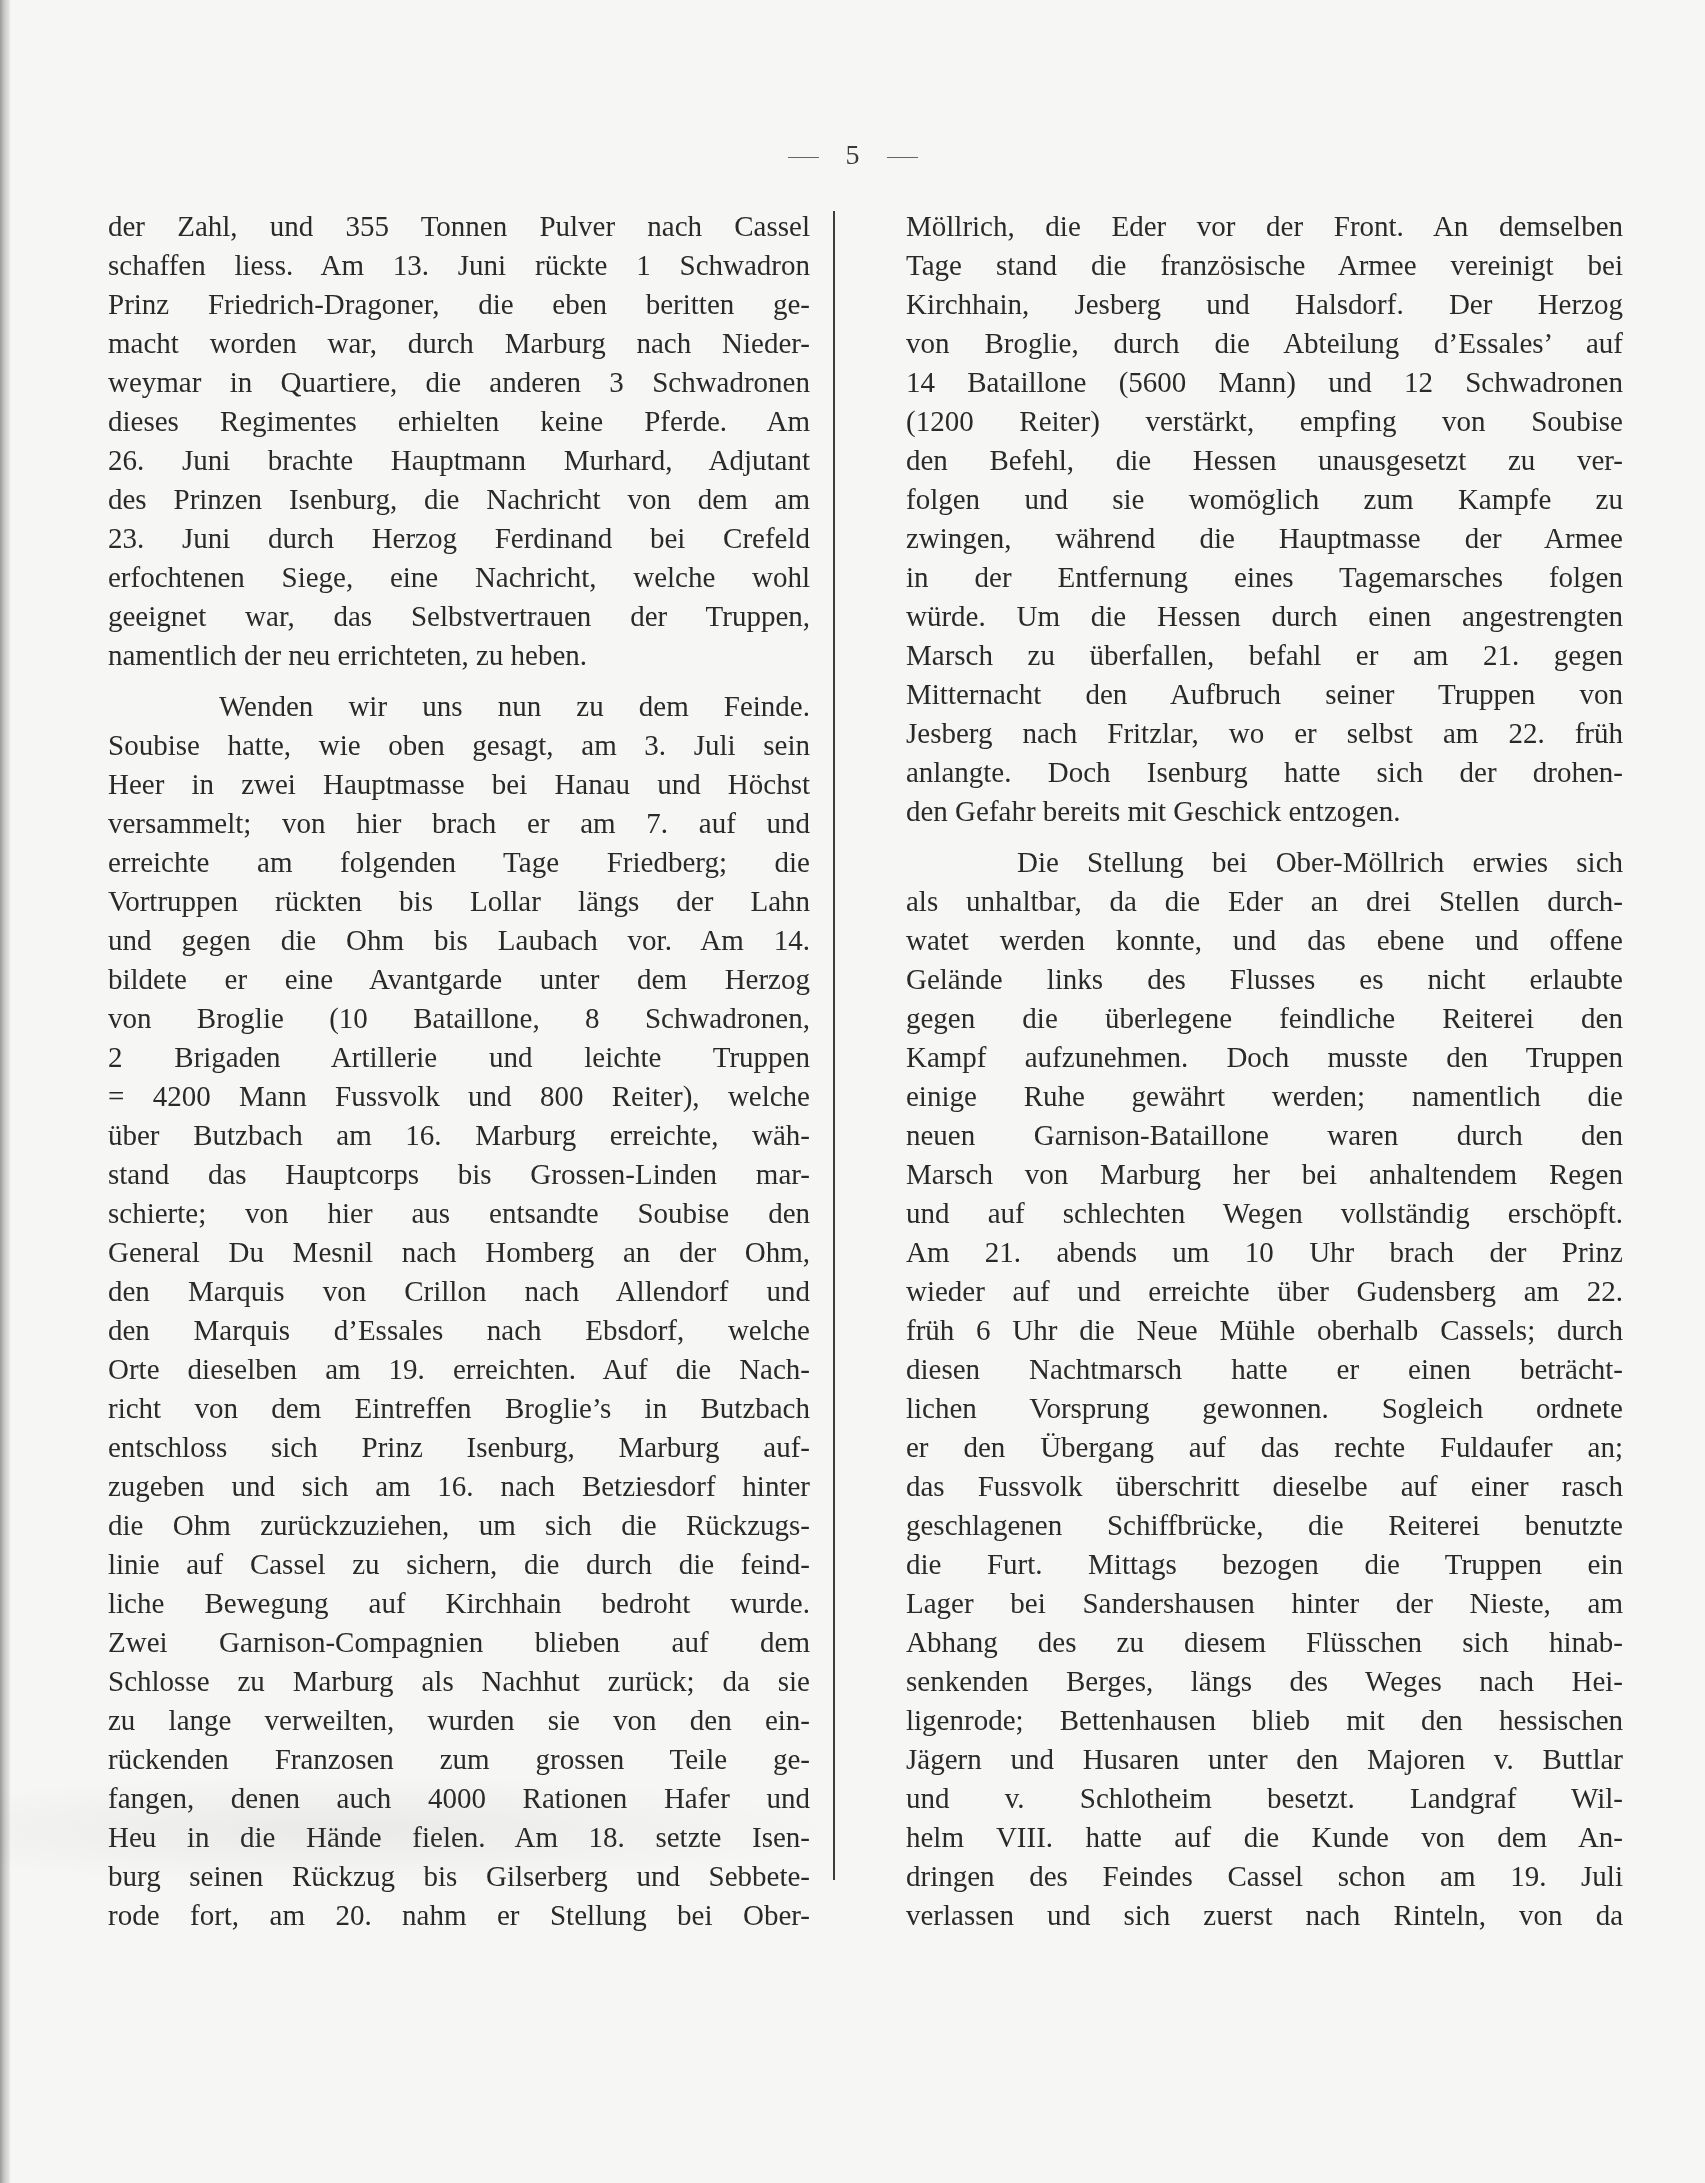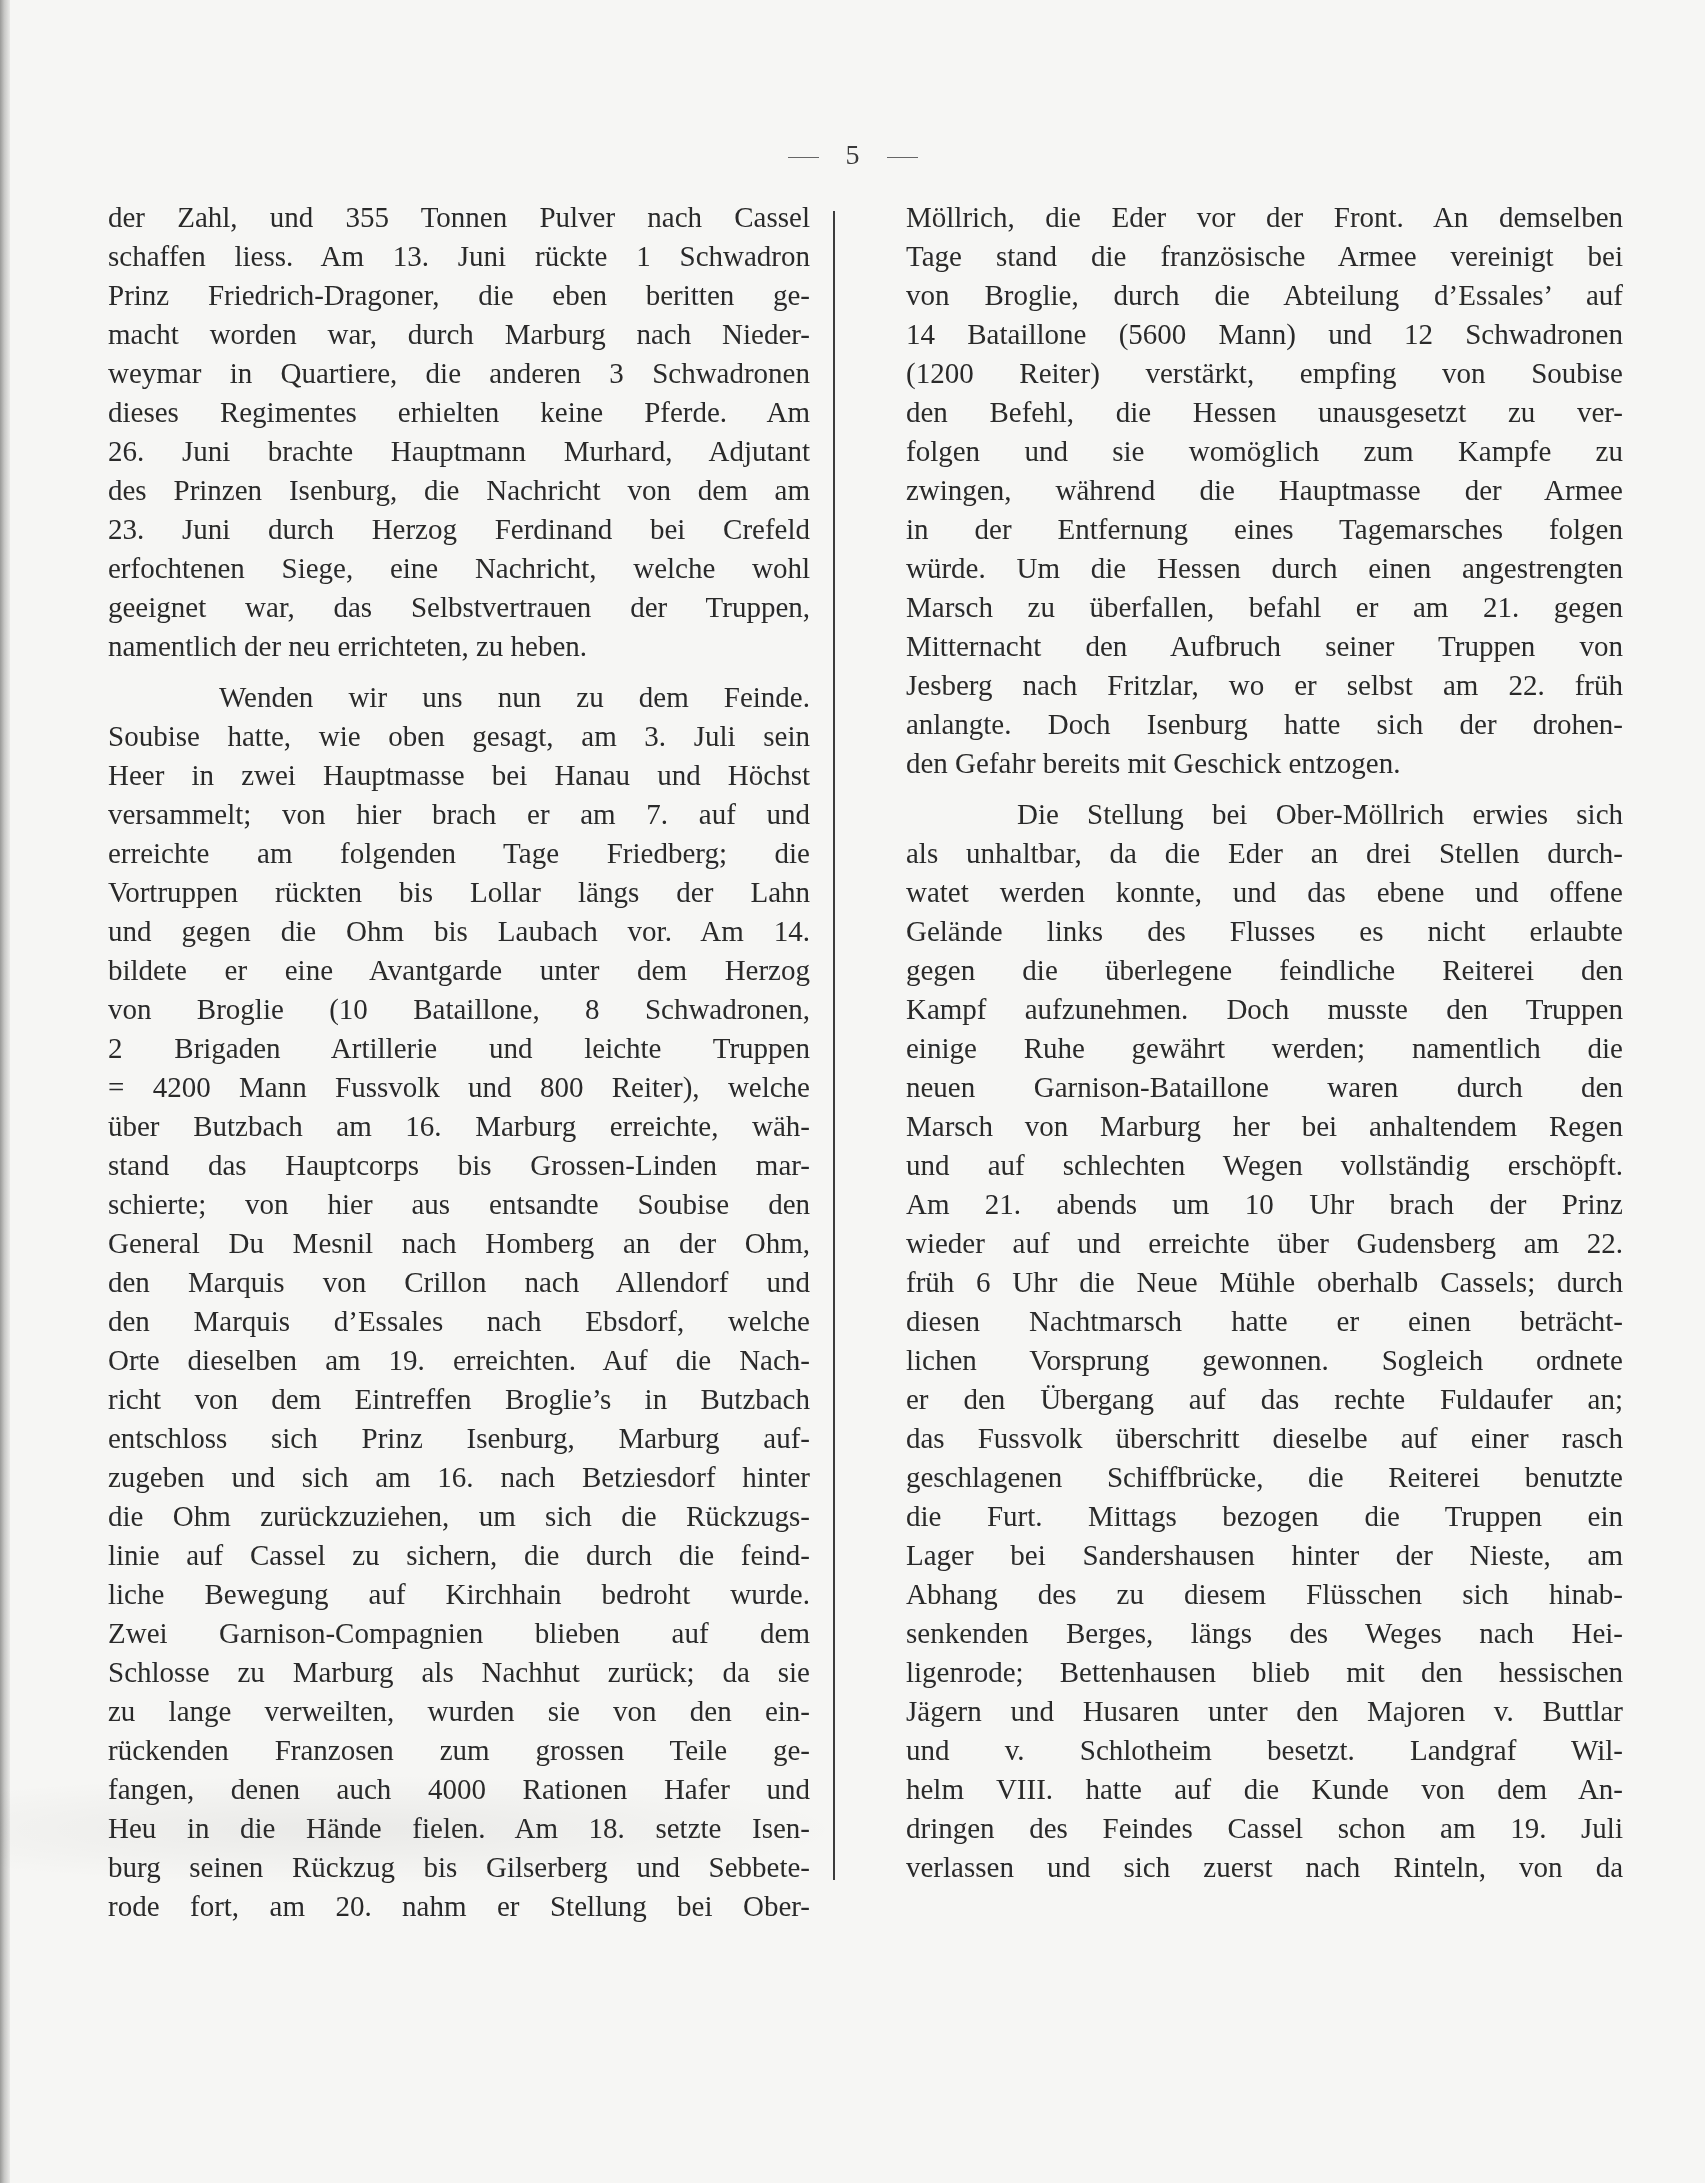--- a/index.html
+++ b/index.html
@@ -40,21 +40,21 @@
   .page-number .dash {
     display: inline-block;
     width: 31px;
     height: 1.5px;
     background: #666;
     vertical-align: middle;
     margin: 0 27px;
   }
   .column {
     position: absolute;
-    top: 198px;
+    top: 207px;
     font-size: 29px;
     line-height: 39px;
     text-align: justify;
     text-align-last: justify;
     hyphens: none;
   }
   .column.left { left: 108px; width: 702px; }
   .column.right { left: 869px; width: 717px; margin-left: 37px; }
   .line {
     display: block;
@@ -137,20 +137,21 @@
       <span class="line">rückenden Franzosen zum grossen Teile ge-</span>
       <span class="line">fangen, denen auch 4000 Rationen Hafer und</span>
       <span class="line">Heu in die Hände fielen. Am 18. setzte Isen-</span>
       <span class="line">burg seinen Rückzug bis Gilserberg und Sebbete-</span>
       <span class="line">rode fort, am 20. nahm er Stellung bei Ober-</span>
     </div>
   <div class="column-divider"></div>
   <div class="column right" id="col-right">
       <span class="line">Möllrich, die Eder vor der Front. An demselben</span>
       <span class="line">Tage stand die französische Armee vereinigt bei</span>
+      <span class="line">Kirchhain, Jesberg und Halsdorf. Der Herzog</span>
       <span class="line">von Broglie, durch die Abteilung d’Essales’ auf</span>
       <span class="line">14 Bataillone (5600 Mann) und 12 Schwadronen</span>
       <span class="line">(1200 Reiter) verstärkt, empfing von Soubise</span>
       <span class="line">den Befehl, die Hessen unausgesetzt zu ver-</span>
       <span class="line">folgen und sie womöglich zum Kampfe zu</span>
       <span class="line">zwingen, während die Hauptmasse der Armee</span>
       <span class="line">in der Entfernung eines Tagemarsches folgen</span>
       <span class="line">würde. Um die Hessen durch einen angestrengten</span>
       <span class="line">Marsch zu überfallen, befahl er am 21. gegen</span>
       <span class="line">Mitternacht den Aufbruch seiner Truppen von</span>

